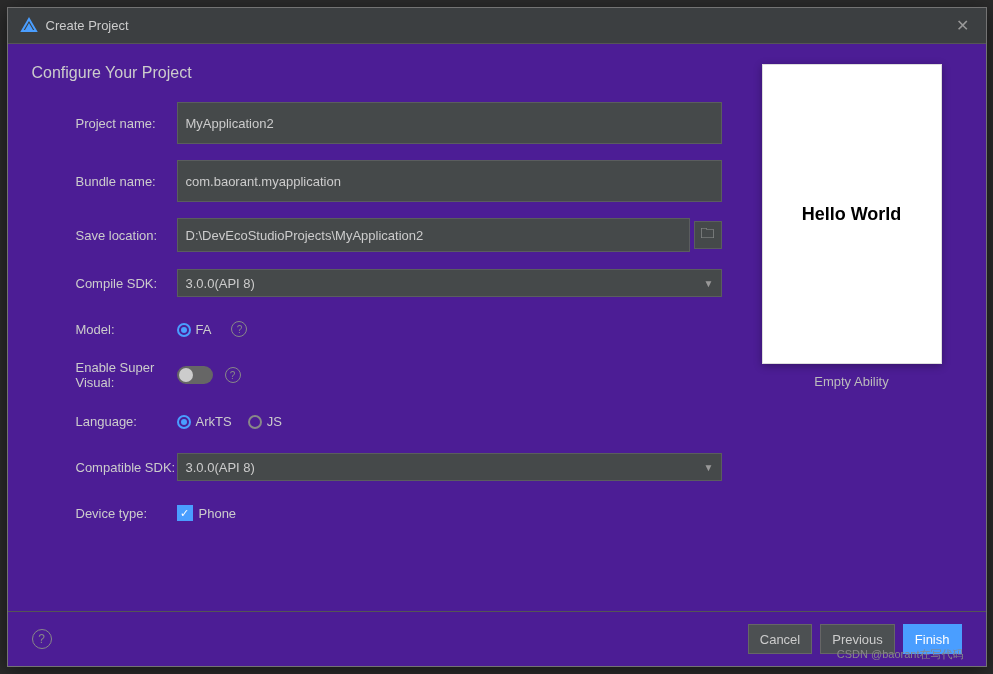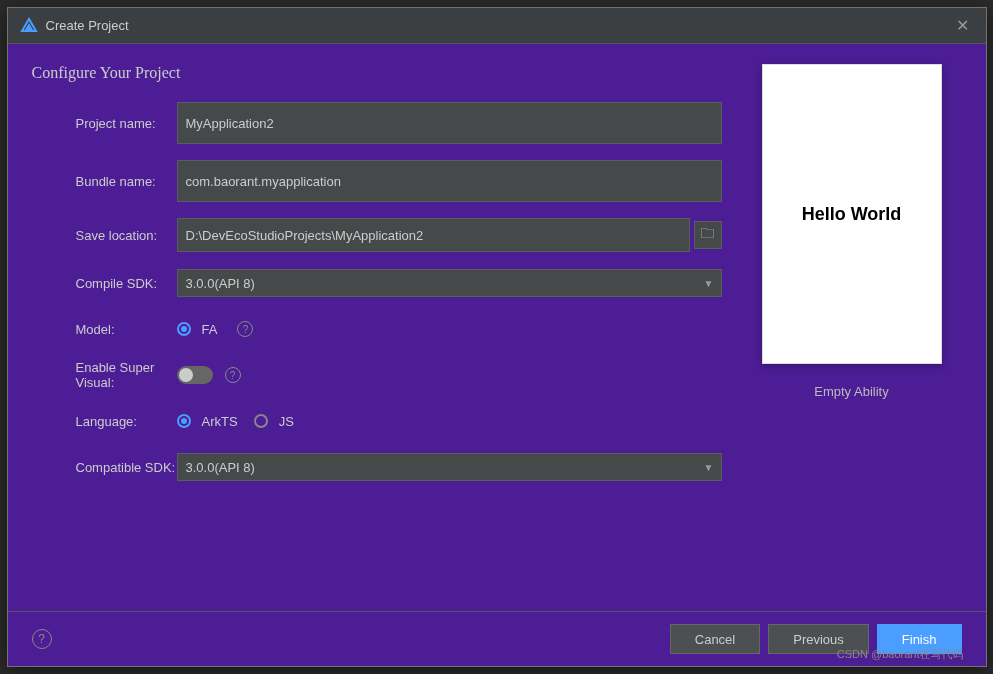--- a/index.html
+++ b/index.html
@@ -72,21 +72,20 @@
       flex: 1;
       display: flex;
       flex-direction: column;
     }
 
     .section-title {
       font-size: 16px;
       color: #ccc;
       margin-bottom: 20px;
       font-weight: normal;
-      font-family: Liberation Serif, serif;
     }
 
     .form-row {
       display: flex;
       align-items: center;
       margin-bottom: 16px;
       min-height: 30px;
     }
 
     .form-label {
@@ -172,22 +171,22 @@
     }
 
     .radio-group {
       display: flex;
       align-items: center;
       gap: 16px;
     }
 
     .radio-item {
       display: flex;
-      align-items: center;
-      gap: 11px;
+      align-items: flex-end;
+      gap: 5px;
       cursor: pointer;
     }
 
     .radio-circle {
       width: 14px;
       height: 14px;
       border-radius: 50%;
       border: 2px solid #888;
       display: flex;
       align-items: center;
@@ -287,21 +286,21 @@
       color: #ccc;
       font-size: 13px;
     }
 
     .preview-section {
       width: 220px;
       flex-shrink: 0;
       display: flex;
       flex-direction: column;
       align-items: center;
-      gap: 20px;
+      gap: 10px;
     }
 
     .phone-preview {
       background: white;
       width: 180px;
       height: 300px;
       display: flex;
       align-items: center;
       justify-content: center;
       border: 1px solid #ddd;
@@ -345,21 +344,21 @@
       border: 1px solid #888;
       color: #888;
       display: flex;
       align-items: center;
       justify-content: center;
       font-size: 12px;
       cursor: pointer;
     }
 
     .btn {
-      padding: 5px 24px;
+      padding: 5px 11px;
       font-size: 13px;
       cursor: pointer;
       border: 1px solid #666;
       background: #4c5052;
       color: #ccc;
       outline: none;
       height: 30px;
     }
 
     .btn-primary {
@@ -480,20 +479,33 @@
           <div class="select-wrapper">
             <select class="select-input">
               <option>3.0.0(API 8)</option>
               <option>2.0.0(API 5)</option>
             </select>
             <span class="select-arrow">▼</span>
           </div>
         </div>
       </div>
 
+      <div class="form-row">
+        <div class="form-label">Device type:</div>
+        <div class="form-control">
+          <div class="checkbox-group">
+            <div class="checkbox-item">
+              <div class="checkbox-box">
+                <span class="check-mark">✓</span>
+              </div>
+              <span class="checkbox-label">Phone</span>
+            </div>
+          </div>
+        </div>
+      </div>
 
     </div>
 
     <div class="preview-section">
       <div class="phone-preview">
         <span class="phone-preview-text">Hello World</span>
       </div>
       <div class="preview-label">Empty Ability</div>
     </div>
 

